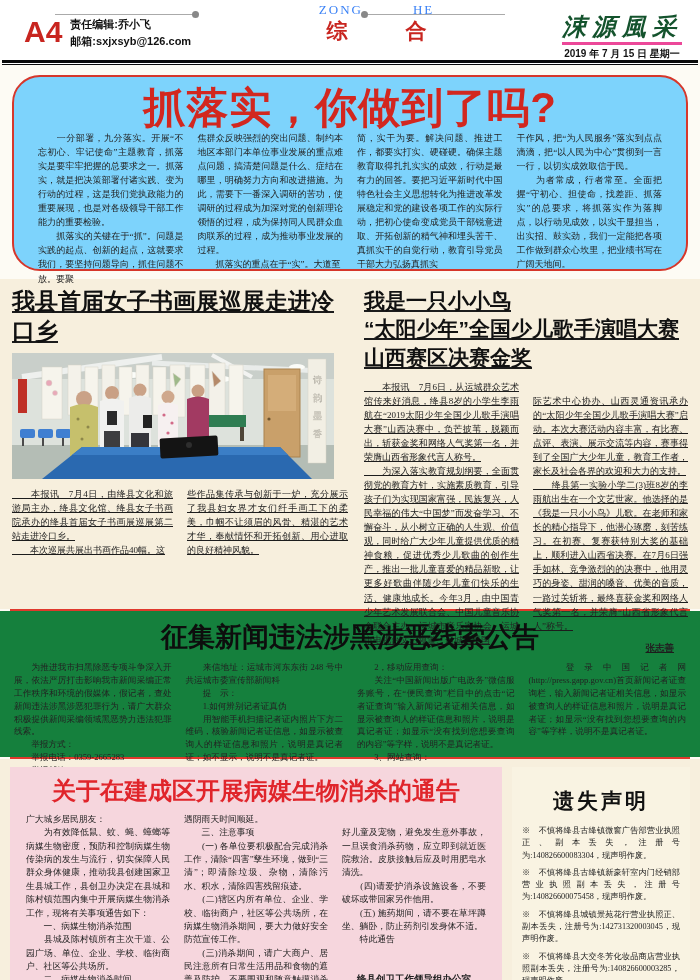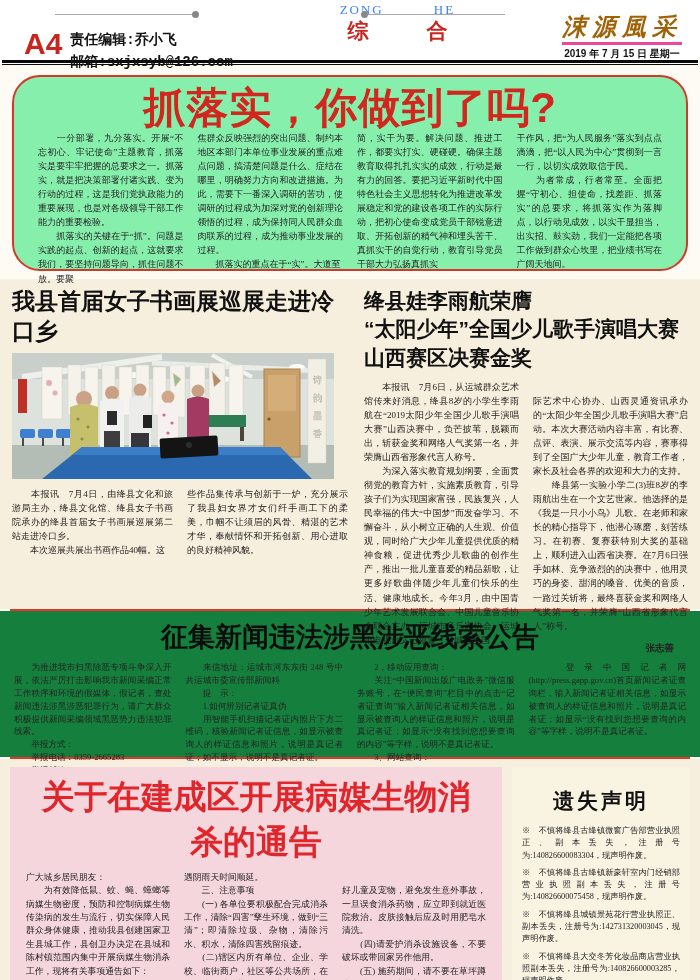--- a/index.html
+++ b/index.html
@@ -18,66 +18,66 @@
   .rule-left { left:55px; width:140px; }
   .rule-right{ left:365px; width:140px; }
   .rule-left::after, .rule-right::before {
     content:""; position:absolute; top:-3px; width:7px; height:7px; border-radius:50%; background:#888;
   }
   .rule-left::after { right:-4px; }
   .rule-right::before { left:-4px; }
   .header-inner { display:flex; align-items:flex-start; justify-content:space-between; padding-top:8px; }
   .edition-wrap { display:flex; align-items:center; gap:8px; padding-left:14px; }
   .edition { font-family:"Liberation Sans",sans-serif; font-weight:900; font-size:30px; color:#c8251f; line-height:1; }
-  .editor-box { font-family:Liberation Mono, monospace; font-size:14px; font-weight:bold; color:#111; line-height:1.55; padding-top:16px; }
+  .editor-box { font-family:Liberation Sans, sans-serif; font-size:11px; font-weight:bold; color:#111; line-height:1.55; padding-top:2px; }
   .center-sec { text-align:center; margin-top:-12px; }
   .pinyin { font-size:13px; color:#3b82f6; letter-spacing:2px; display:flex; gap:50px; justify-content:center; }
   .section-cn { display:flex; gap:58px; justify-content:center; font-family:"Liberation Sans",sans-serif; font-weight:900; font-size:21px; color:#c8251f; margin-top:-1px; }
   .brand-wrap { text-align:center; padding-right:8px; }
-  .brand { font-size:24px; color:#a16207; font-weight:bold; font-style:italic; letter-spacing:6px; line-height:1.1; font-family:"Liberation Serif",serif; }
+  .brand { font-size:24px; color:#14532d; font-weight:bold; font-style:italic; letter-spacing:6px; line-height:1.1; font-family:"Liberation Serif",serif; }
   .date-line { font-family:"Liberation Sans",sans-serif; font-size:10px; font-weight:bold; color:#111; border-top:3px solid #ec4899; margin-top:2px; padding-top:2px; }
   .header-rule { height:5px; border-top:3px solid #0a0a0a; border-bottom:1px solid #0a0a0a; margin:0 2px; background:#fff; }
 
   
   .lead-box {
     margin:10px 12px 0 12px; border:2.5px solid #d6372b; border-radius:28px;
-    background:#86efac; padding:8px 24px 16px 24px; height:196px;
+    background:#7dd3fc; padding:8px 24px 16px 24px; height:196px;
   }
   .lead-title {
     text-align:center; font-family:"Liberation Sans",sans-serif; font-weight:900;
     font-size:42px; color:#d2271f; line-height:1.1; letter-spacing:1px;
   }
   .cols { display:flex; gap:14px; margin-top:0; }
   .coltext {
     flex:1; font-size:9px; line-height:1.56; text-align:justify;
     white-space:pre-line; color:#222;
   }
 
   
-  .row2 { background:#f7efdd; margin-top:8px; padding:8px 12px 10px 12px; display:flex; gap:16px; height:330px; }
+  .row2 { background:#f7efdd; margin-top:8px; padding:8px 12px 10px 12px; display:flex; gap:16px; height:330px;text-decoration:underline; }
   .left-article { width:336px; }
   .right-article { flex:1; display:flex; flex-direction:column; }
   .art-title { font-family:"Liberation Sans",sans-serif; font-weight:900; color:#111; }
   .left-article .art-title { font-size:23px; line-height:1.3; margin-bottom:6px; }
   .right-article .art-title { font-size:21px; line-height:1.35; margin-bottom:8px; }
   .photo { width:322px; height:126px; margin-bottom:8px; background:#cfd6cf; overflow:hidden; }
   .photo svg { display:block; }
   .author-line { text-align:right; font-weight:bold; font-size:9.5px; padding-right:14px; margin-top:8px; font-family:"Liberation Sans",sans-serif; }
 
   .red-divider { height:2px; background:#e0392c; margin:0 10px; }
 
   
   .notice-sec { background:#15803d; padding:8px 14px 12px 14px; height:146px; }
   .notice-title { text-align:center; font-family:"Liberation Sans",sans-serif; font-weight:900; font-size:27px; color:#0d0d0d; margin-bottom:6px; }
   .notice-sec .coltext { font-size:8.6px; line-height:1.5; }
 
   
   .bottom-row { display:flex; gap:10px; padding:8px 10px 0 10px; background:#f7efdd; height:228px; }
   .pink-box { width:492px; background:#f6d6dd; padding:8px 16px 10px 16px; }
-  .pink-title { text-align:center; font-family:"Liberation Sans",sans-serif; font-weight:900; font-size:33px; color:#e0252b; margin-bottom:6px; }
+  .pink-title { text-align:center; font-family:"Liberation Sans",sans-serif; font-weight:900; font-size:24px; color:#e0252b; margin-bottom:6px; }
   .pink-box .coltext { font-size:8.8px; line-height:1.52; }
   .sig-block { text-align:center; font-weight:bold; font-family:"Liberation Sans",sans-serif; font-size:9.5px; margin-top:8px; line-height:1.7; }
   .lost-box { flex:1; background:#f9f3e2; padding:8px 10px 6px 10px; }
   .lost-title { text-align:center; font-family:"Liberation Sans",sans-serif; font-weight:900; font-size:21px; color:#111; margin:12px 0 10px 0; letter-spacing:3px; }
   .lost-item { font-size:8.2px; line-height:1.5; text-align:justify; margin-bottom:5px; color:#222; }
 </style>
 </head>
 <body>
 
 <div class="page">
@@ -212,21 +212,21 @@
       </div>
       <div class="cols">
         <div class="coltext">　　本报讯　7月4日，由绛县文化和旅游局主办，绛县文化馆、绛县女子书画院承办的绛县首届女子书画展巡展第二站走进冷口乡。
 　　本次巡展共展出书画作品40幅。这</div>
         <div class="coltext">些作品集传承与创新于一炉，充分展示了我县妇女界才女们纤手画工下的柔美，巾帼不让须眉的风骨、精湛的艺术才华，奉献情怀和开拓创新、用心进取的良好精神风貌。</div>
       </div>
     </article>
 
     <article class="right-article">
       <h2 class="art-title">
-        <span>绛县娃李雨航荣膺</span><br>
+        <span>我是一只小小鸟</span><br>
         <span>“太阳少年”全国少儿歌手演唱大赛山西赛区决赛金奖</span>
       </h2>
       <div class="cols">
         <div class="coltext">　　本报讯　7月6日，从运城群众艺术馆传来好消息，绛县8岁的小学生李雨航在“2019太阳少年全国少儿歌手演唱大赛”山西决赛中，负芒披苇，脱颖而出，斩获金奖和网络人气奖第一名，并荣膺山西省形象代言人称号。
 　　为深入落实教育规划纲要，全面贯彻党的教育方针，实施素质教育，引导孩子们为实现国家富强，民族复兴，人民幸福的伟大“中国梦”而发奋学习、不懈奋斗，从小树立正确的人生观、价值观，同时给广大少年儿童提供优质的精神食粮，促进优秀少儿歌曲的创作生产，推出一批儿童喜爱的精品新歌，让更多好歌曲伴随少年儿童们快乐的生活、健康地成长。今年3月，由中国青少年艺术发展联合会、中国儿童音乐协会联合主办，运城市音乐家协会、运城市电视台文艺频道、运城启星国</div>
         <div class="coltext">
           <span>际艺术中心协办、山西灵通资讯承办的“太阳少年全国少儿歌手演唱大赛”启动。本次大赛活动内容丰富，有比赛、点评、表演、展示交流等内容，赛事得到了全国广大少年儿童，教育工作者，家长及社会各界的欢迎和大力的支持。
 　　绛县第一实验小学二(3)班8岁的李雨航出生在一个文艺世家。他选择的是《我是一只小小鸟》儿歌。在老师和家长的精心指导下，他潜心琢磨，刻苦练习。在初赛、复赛获特别大奖的基础上，顺利进入山西省决赛。在7月6日强手如林、竞争激烈的的决赛中，他用灵巧的身姿、甜润的嗓音、优美的音质，一路过关斩将，最终喜获金奖和网络人气奖第一名，并荣膺“山西省形象代言人”称号。</span>
           <div class="author-line">张志善</div>
         </div>

